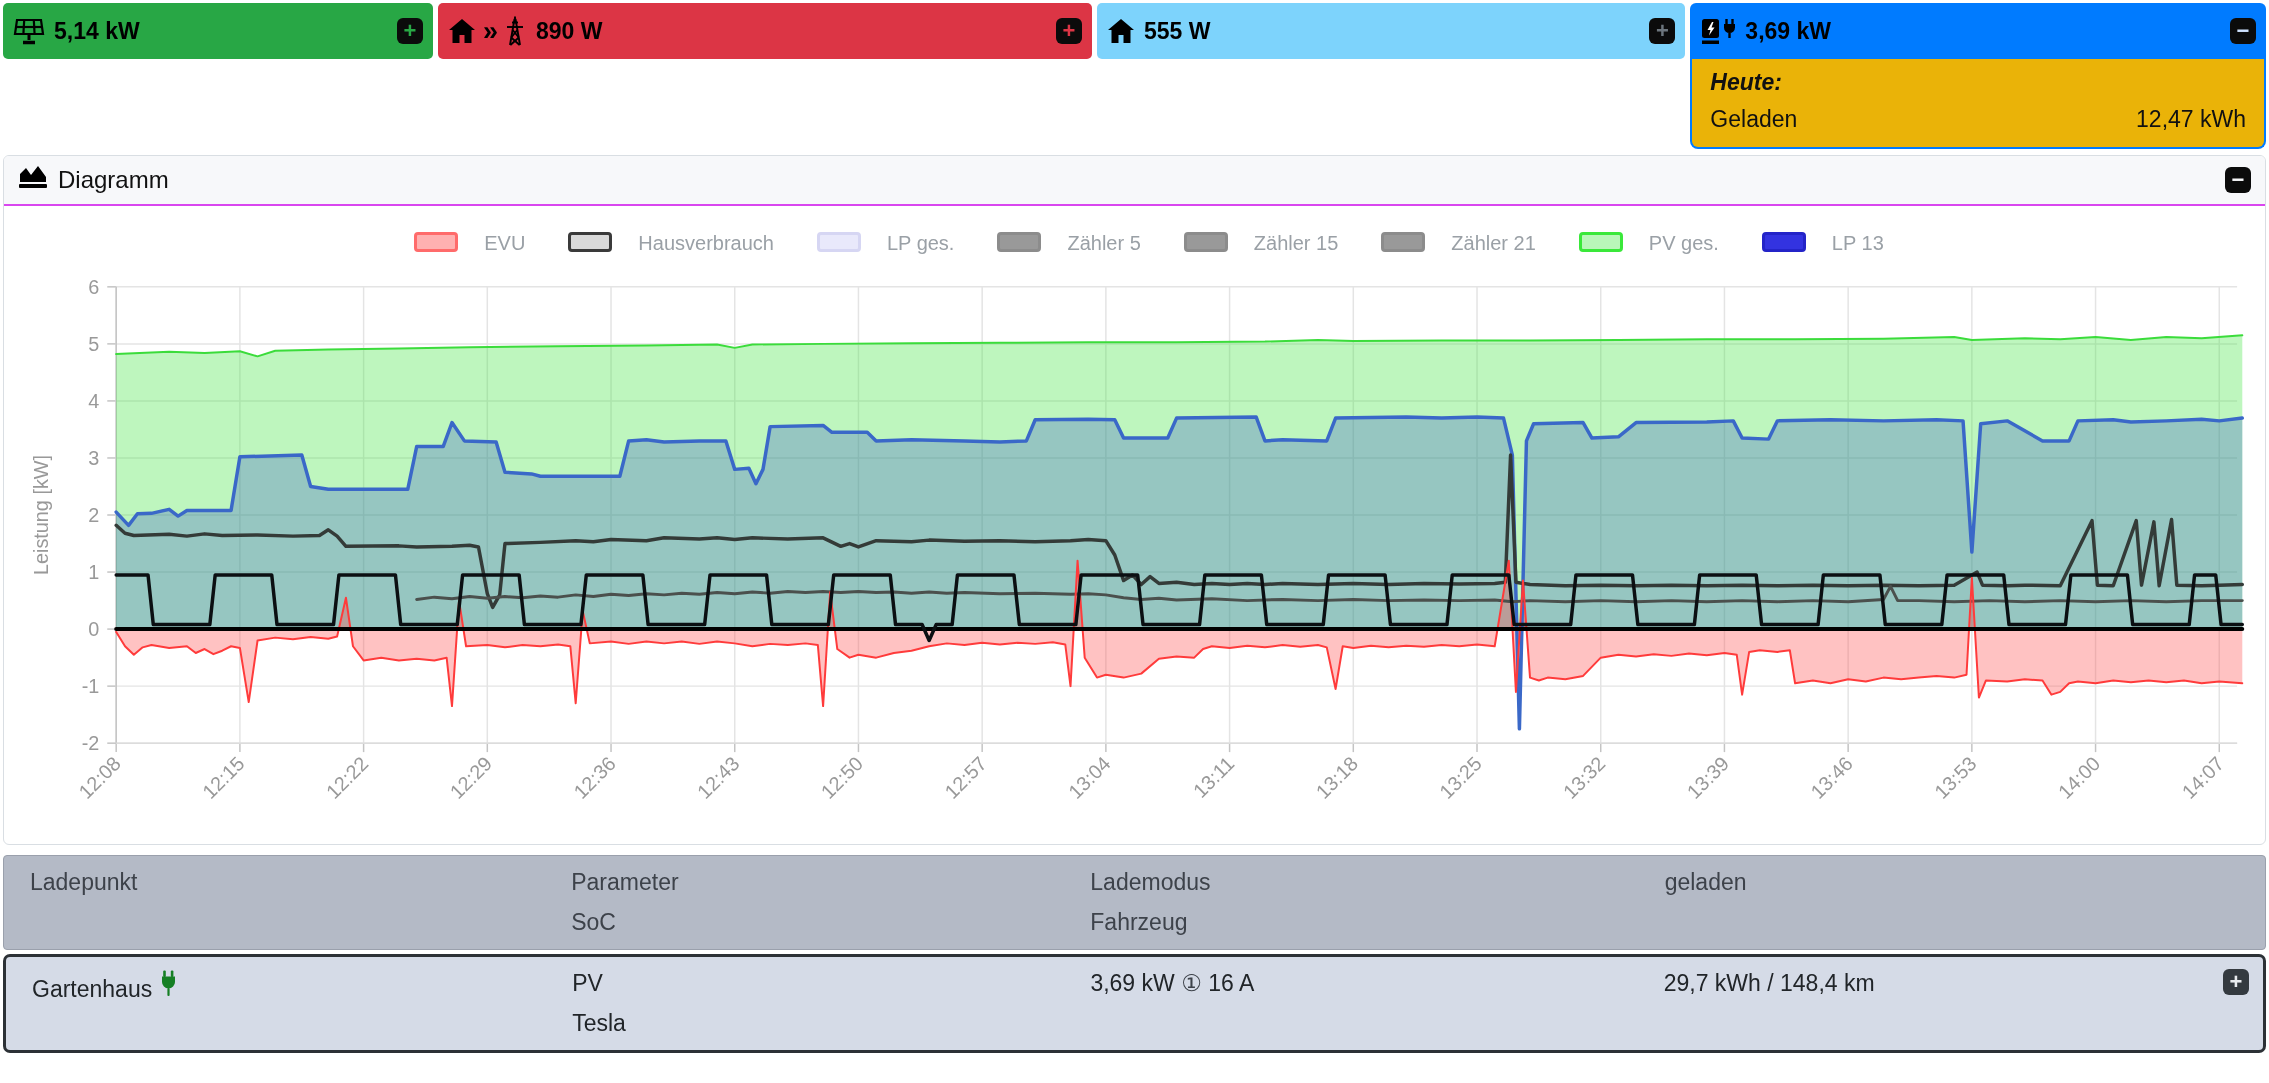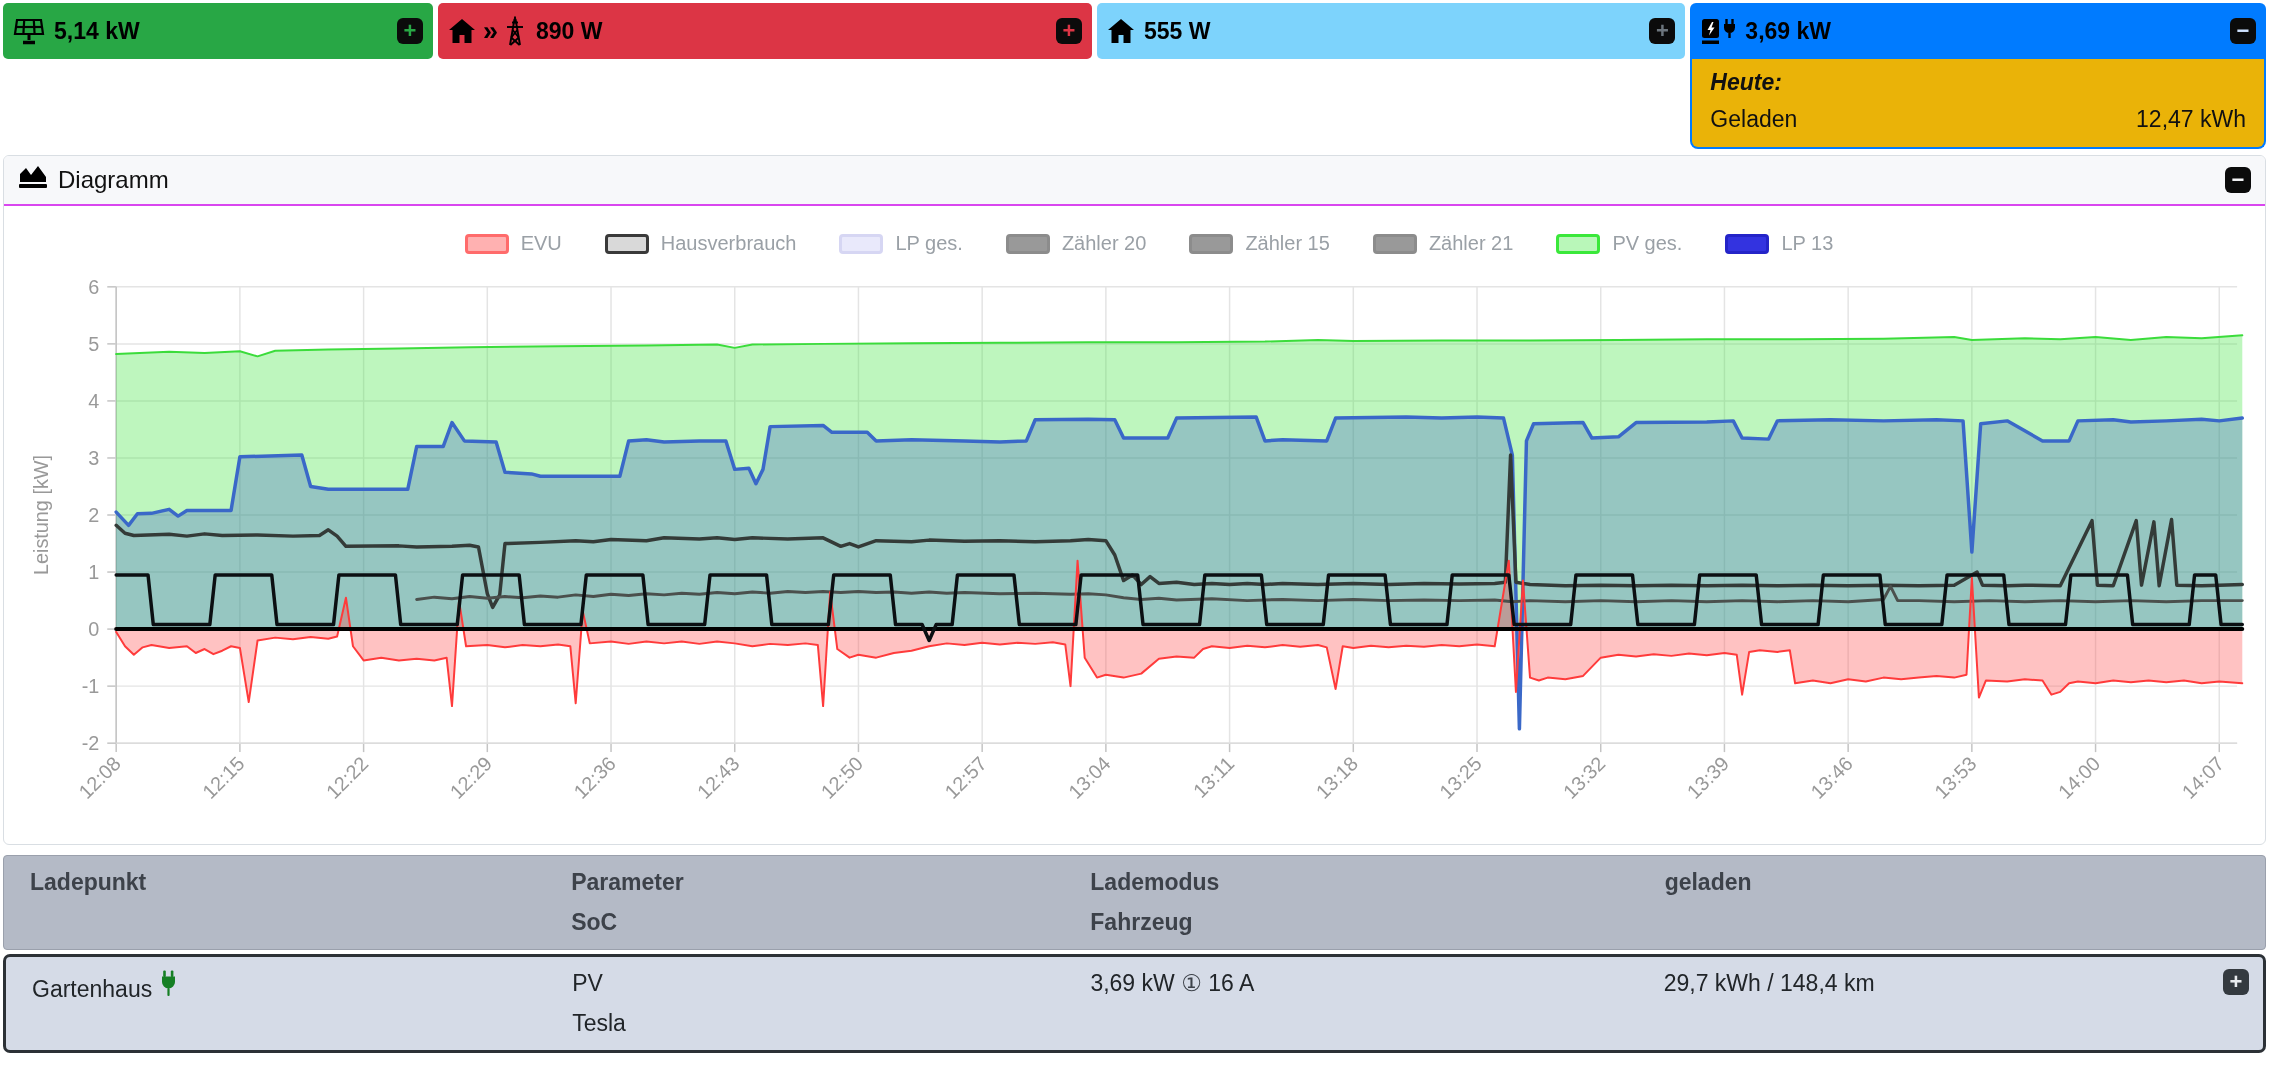--- a/index.html
+++ b/index.html
@@ -23,30 +23,30 @@
   
   .heute-card{border:2px solid #007bff;border-top:none;border-radius:0 0 8px 8px;background:#eab308;padding:10px 18px 14px 18px;font-size:23px;}
   .heute-title{font-weight:bold;font-style:italic;margin-bottom:10px;}
   .heute-line{display:flex;justify-content:space-between;}
   
   .diagram-card{margin:6px 3px 0 3px;border:1px solid #d9dee3;border-radius:6px;background:#fff;overflow:hidden;}
   .diagram-header{display:flex;align-items:center;gap:10px;background:#f7f8fa;border-bottom:2px solid #d946ef;padding:8px 14px;font-size:24px;}
   .diagram-header .sq-btn{color:#f7f8fa;}
   .diagram-body{padding:26px 8px 4px 8px;}
   .legend{display:flex;justify-content:center;align-items:center;gap:14px;margin-bottom:12px;}
-  .lg-item{display:flex;align-items:center;gap:12px;cursor:pointer;padding-left:29px;}
+  .lg-item{display:flex;gap:26px;cursor:pointer;padding-left:29px;}
   .lg-swatch{width:44px;height:20px;border-radius:4px;border:3px solid transparent;box-sizing:border-box;display:inline-block;}
   .lg-label{font-size:20px;color:#9aa0a6;}
   #chart-svg{display:block;width:100%;height:auto;}
   .tick-txt{font-size:20px;fill:#999;}
   .axis-title{font-size:20px;fill:#999;}
   
   .table-wrap{margin:10px 3px 0 3px;}
   .t-grid{display:grid;grid-template-columns:24.5% 23.5% 26% 26%;}
-  .t-header{background:#b4bac6;border:1px solid #9aa0ac;border-radius:4px;padding:13px 26px;color:#3d424a;font-weight:bold;font-size:23px;box-sizing:border-box;}
+  .t-header{background:#b4bac6;border:1px solid #9aa0ac;border-radius:4px;padding:13px 26px;color:#3d424a;font-weight:normal;font-size:23px;box-sizing:border-box;}
   .t-cell .l2{margin-top:13px;min-height:27px;}
   .t-row{position:relative;margin-top:4px;background:#d5dbe7;border:3px solid #2c3136;border-radius:7px;padding:13px 26px;font-size:23px;color:#212529;box-sizing:border-box;}
   .row-name{font-weight:normal;display:flex;align-items:flex-end;gap:8px;}
   .row-plus{position:absolute;top:12px;right:14px;width:26px;height:26px;border-radius:6px;background:#343a40;color:#e9ecef;display:flex;align-items:center;justify-content:center;font-size:22px;font-weight:bold;cursor:pointer;}
   .circ1{font-family:"DejaVu Sans",sans-serif;color:#3d424a;}
 </style>
 </head>
 <body>
 
 <div class="top-row">
@@ -153,21 +153,21 @@
         <span class="lg-item">
           <span class="lg-swatch" style="background: rgb(217, 217, 217); border-color: rgb(58, 58, 58);"></span>
           <span class="lg-label">Hausverbrauch</span>
         </span>
         <span class="lg-item">
           <span class="lg-swatch" style="background: rgb(233, 233, 251); border-color: rgb(214, 214, 243);"></span>
           <span class="lg-label">LP ges.</span>
         </span>
         <span class="lg-item">
           <span class="lg-swatch" style="background: rgb(153, 153, 153); border-color: rgb(140, 140, 140);"></span>
-          <span class="lg-label">Zähler 20</span>
+          <span class="lg-label">Zähler 5</span>
         </span>
         <span class="lg-item">
           <span class="lg-swatch" style="background: rgb(153, 153, 153); border-color: rgb(140, 140, 140);"></span>
           <span class="lg-label">Zähler 15</span>
         </span>
         <span class="lg-item">
           <span class="lg-swatch" style="background: rgb(153, 153, 153); border-color: rgb(140, 140, 140);"></span>
           <span class="lg-label">Zähler 21</span>
         </span>
         <span class="lg-item">

